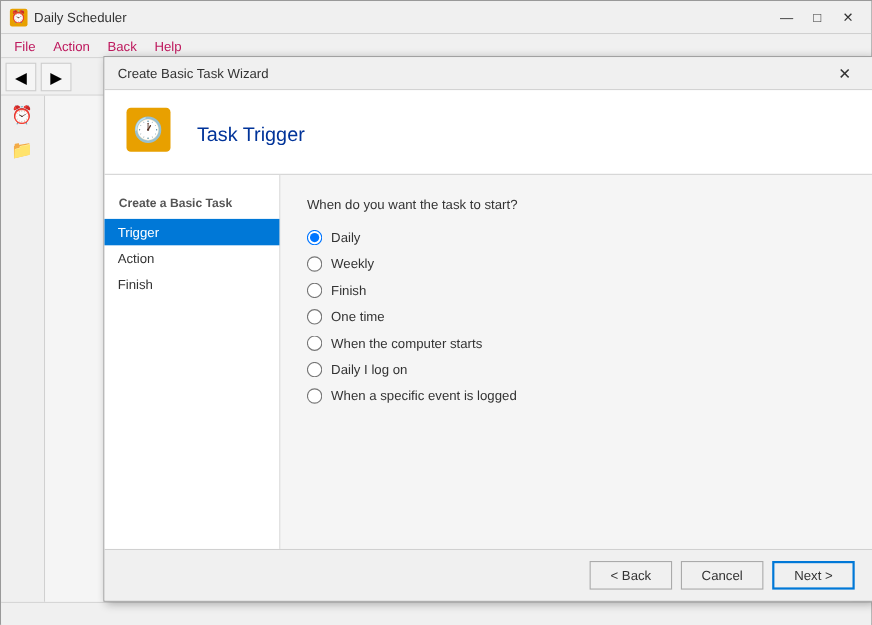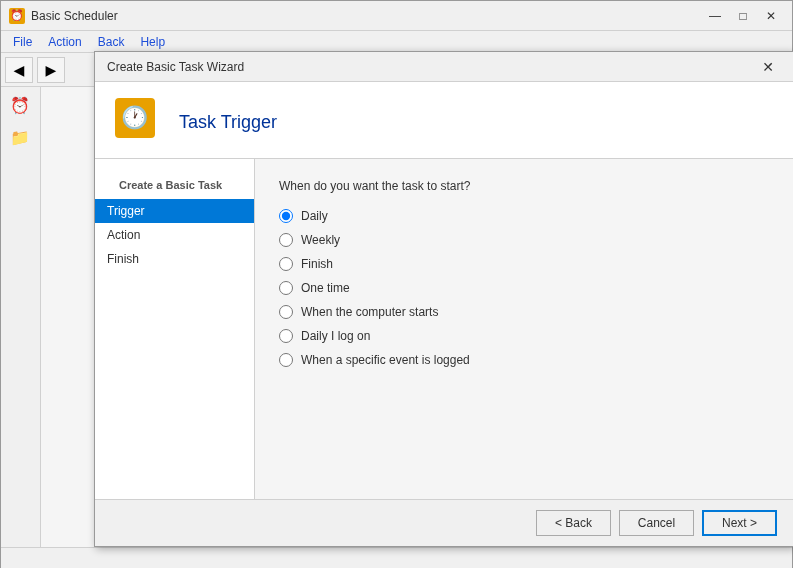--- a/index.html
+++ b/index.html
@@ -73,21 +73,21 @@
       align-items: center;
       padding: 0 4px;
       background: #f0f0f0;
       border-bottom: 1px solid #d0d0d0;
     }
 
     .menubar-item {
       padding: 2px 8px;
       cursor: pointer;
       font-size: 12px;
-      color: #1d4ed8;
+      color: #be185d;
     }
 
     
     .toolbar {
       display: flex;
       height: 34px;
       align-items: center;
       padding: 0 4px;
       background: #f0f0f0;
       border-bottom: 1px solid #d0d0d0;
@@ -278,21 +278,21 @@
       width: 160px;
       background: white;
       border-right: 1px solid #d0d0d0;
       padding: 16px 0;
     }
 
     .dialog-nav-title {
       font-size: 11px;
       font-weight: bold;
       color: #555;
-      padding: 4px 24px 8px;
+      padding: 4px 13px 8px;
     }
 
     .dialog-nav-item {
       padding: 5px 12px;
       cursor: pointer;
       font-size: 12px;
       color: #333;
     }
 
     .dialog-nav-item.active {
@@ -362,21 +362,21 @@
   </style>
 </head>
 <body>
 
 <div class="outer-window">
 
   <div class="outer-titlebar">
     <div class="outer-titlebar-icon">
       <span style="font-size:11px;">⏰</span>
     </div>
-    <span class="outer-titlebar-title">Basic Scheduler</span>
+    <span class="outer-titlebar-title">Daily Scheduler</span>
     <div class="outer-titlebar-buttons">
       <button class="titlebar-btn">—</button>
       <button class="titlebar-btn">□</button>
       <button class="titlebar-btn close-btn">✕</button>
     </div>
   </div>
 
   <div class="menubar">
     <span class="menubar-item">File</span>
     <span class="menubar-item">Action</span>

